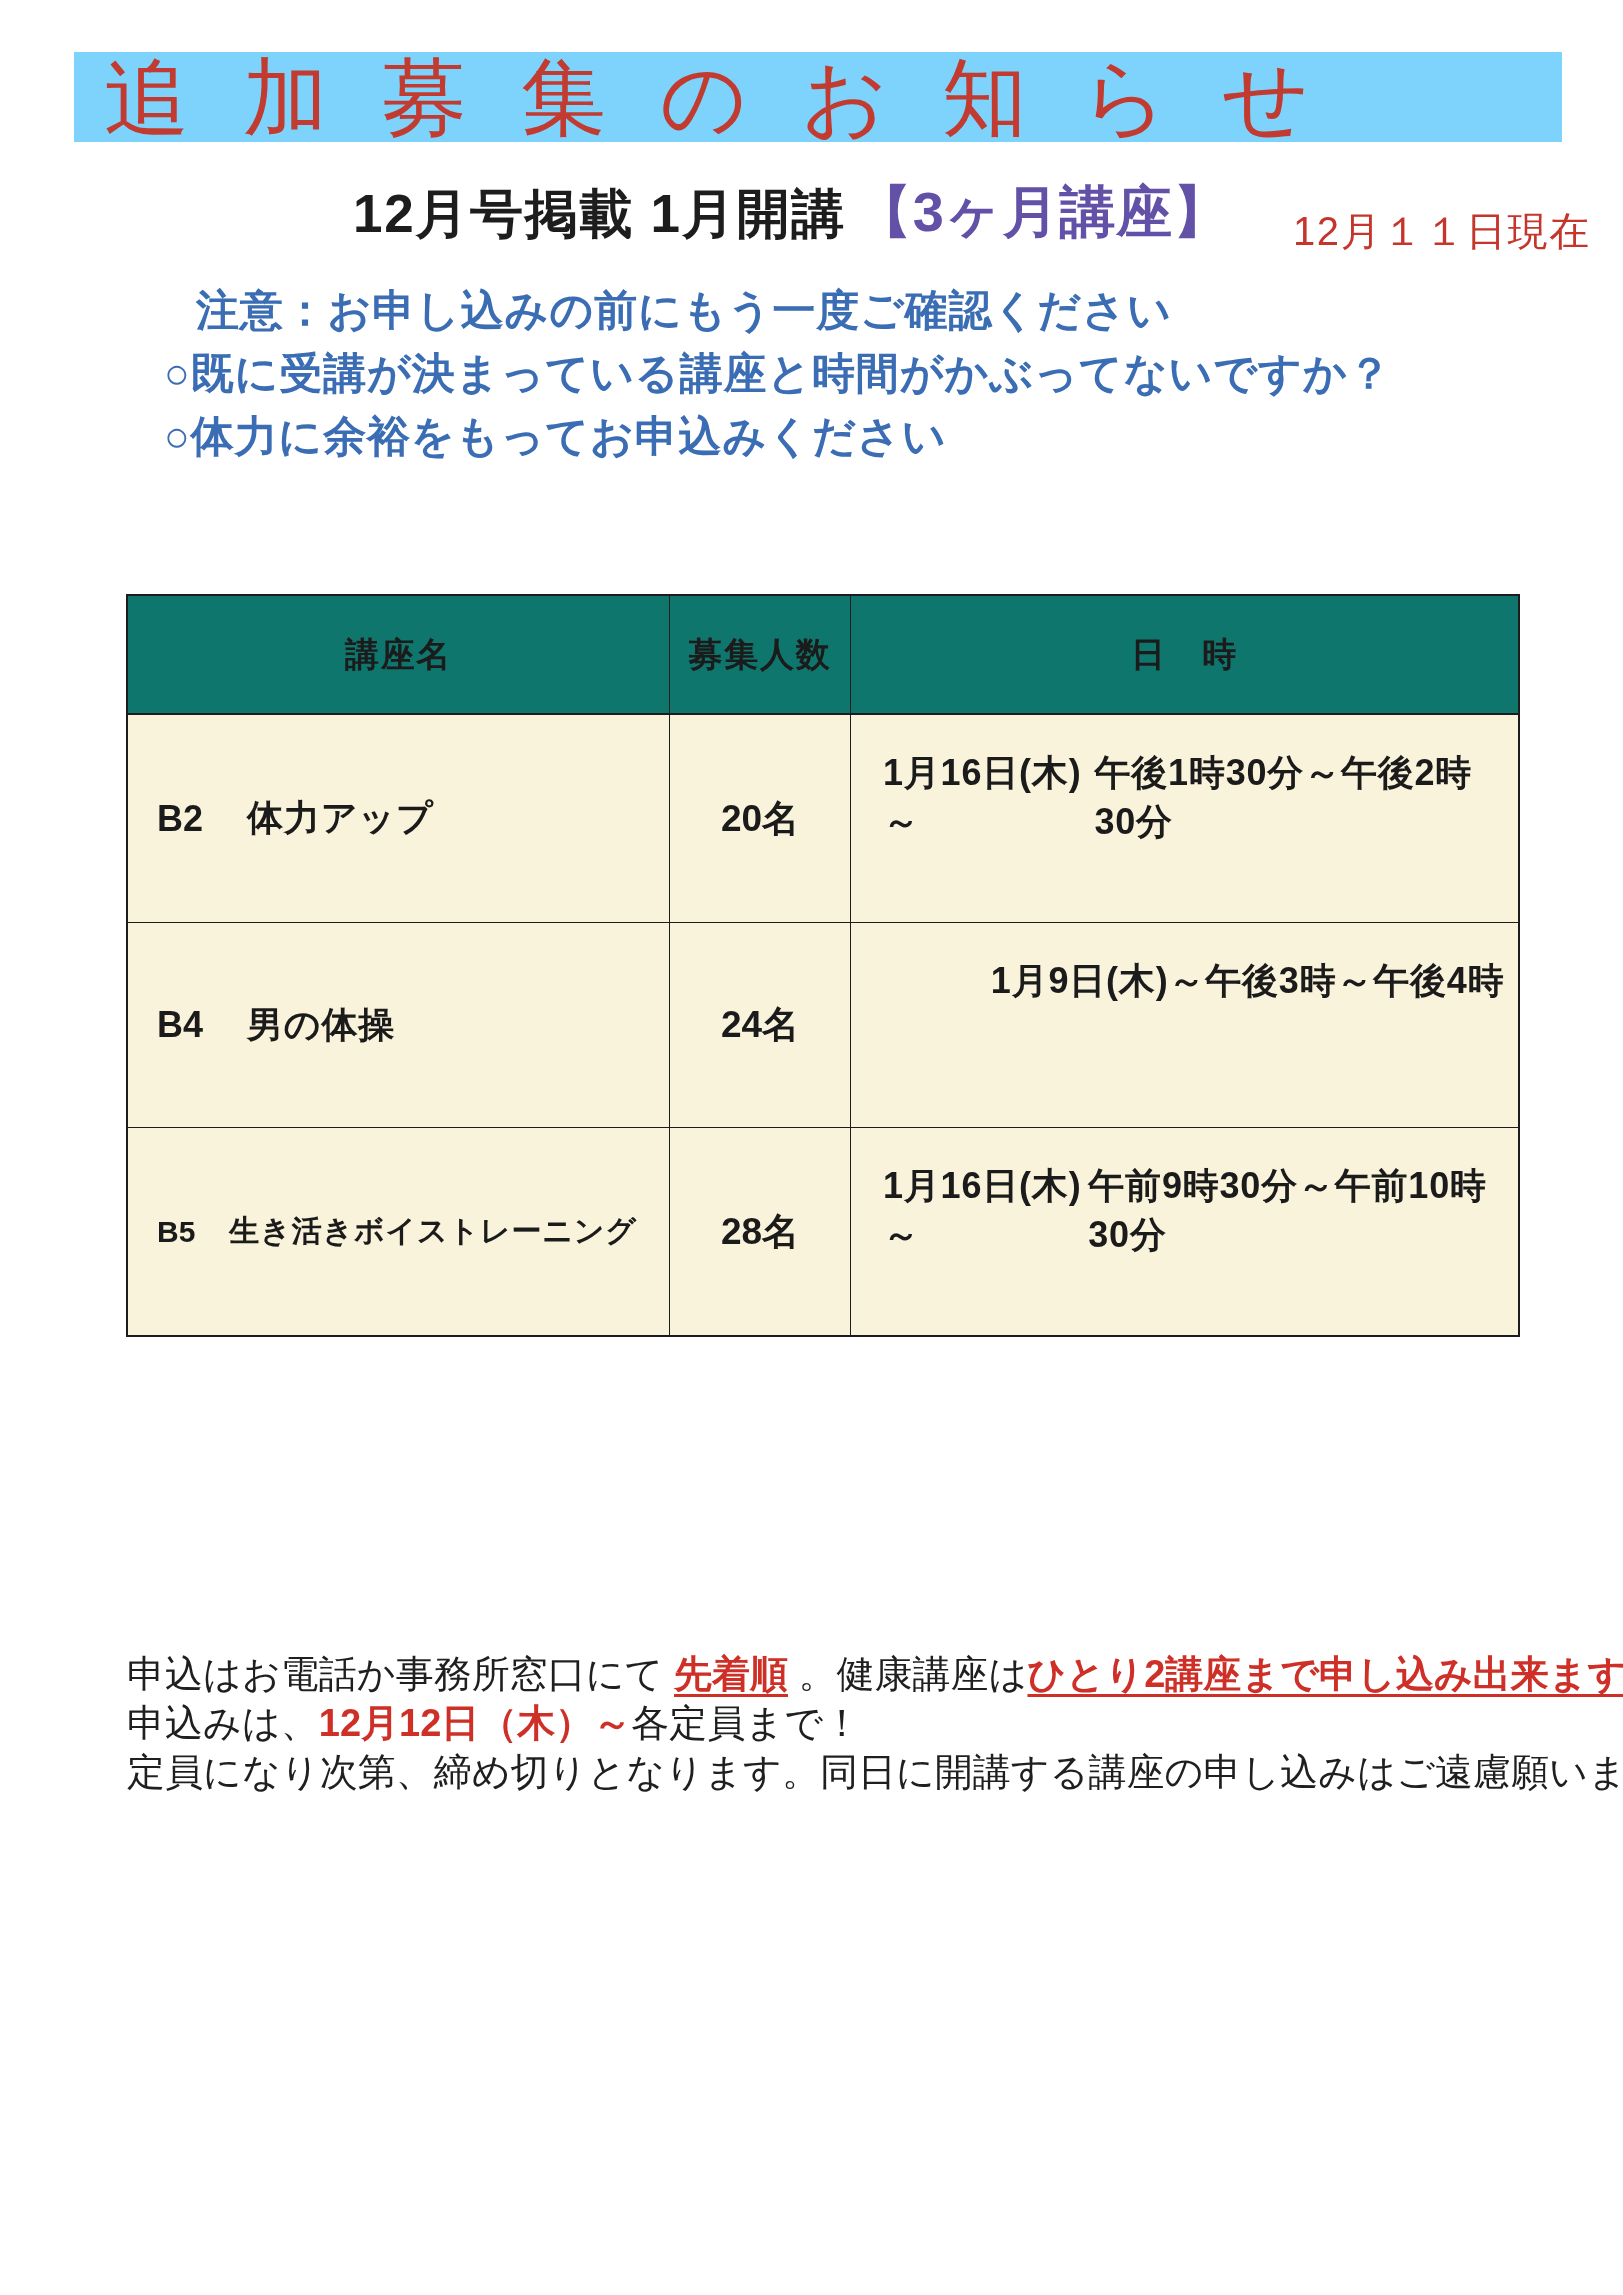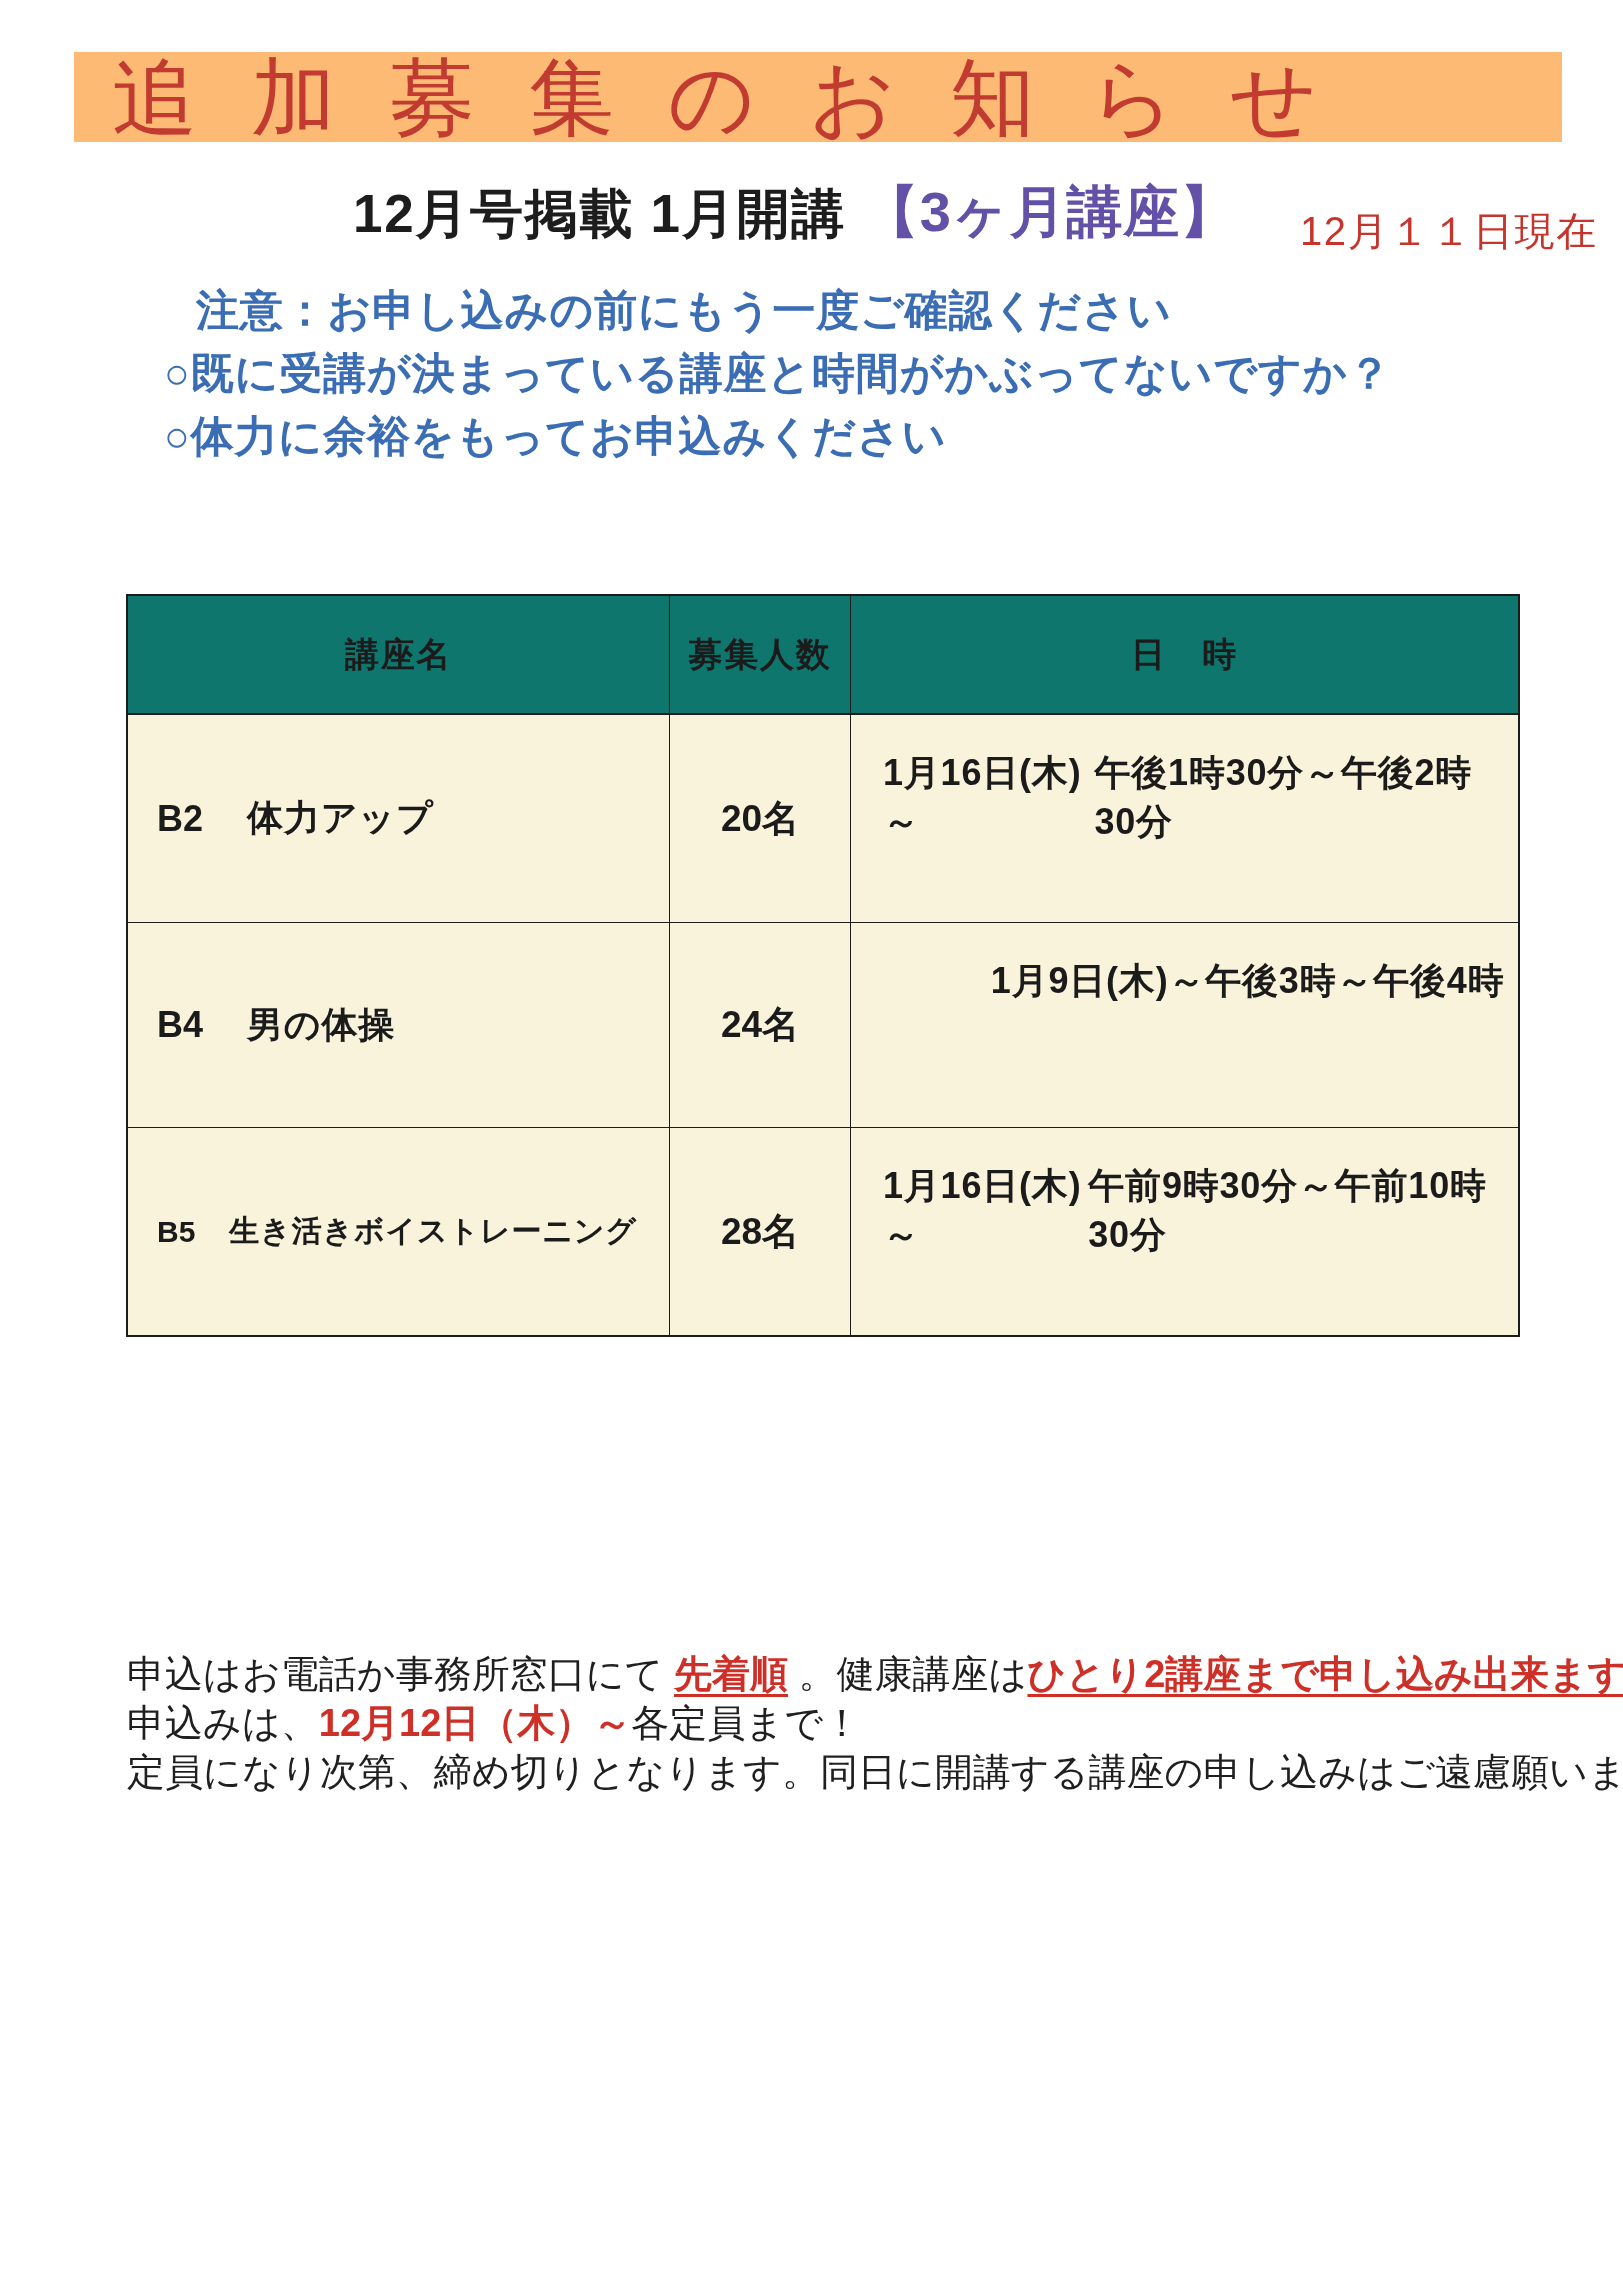--- a/index.html
+++ b/index.html
@@ -8,36 +8,36 @@
     background:#ffffff;
     font-family:"Liberation Sans","DejaVu Sans",sans-serif;
     color:#1e1e1e;
     -webkit-font-smoothing:antialiased;
   }
   .page{position:relative;width:1623px;height:2295px;background:#ffffff;overflow:hidden;}
 
   
   .banner{
     position:absolute;left:74px;top:52px;width:1488px;height:90px;
-    background:#fdba74;
+    background:#7dd3fc;
     display:flex;align-items:center;
-    padding-left:38px;box-sizing:border-box;
+    padding-left:30px;box-sizing:border-box;
   }
   .banner-title{
     font-size:85px;font-weight:500;letter-spacing:54px;
     color:#C23B31;white-space:nowrap;line-height:85px;
   }
 
   
   .subtitle{
     position:absolute;left:353px;top:178px;height:73px;
     display:flex;align-items:flex-end;white-space:nowrap;
   }
   .sub-issue{font-size:53px;font-weight:700;color:#1d1d1d;letter-spacing:1.7px;}
-  .sub-tag{font-size:56px;font-weight:800;color:#6251A6;margin-left:17px;letter-spacing:0.8px;}
+  .sub-tag{font-size:56px;font-weight:800;color:#6251A6;margin-left:10px;letter-spacing:0.8px;}
   .sub-date{font-size:40px;font-weight:500;color:#C5352C;margin-left:63px;transform:translateY(7.6px);letter-spacing:1.7px;}
 
   
   .notes{position:absolute;left:164px;top:279px;color:#3A6DB3;font-weight:700;line-height:63px;white-space:nowrap;}
   .note-line{font-size:43px;letter-spacing:0.8px;}
   .note-heading{margin-left:32px;}
 
   
   .course-table{
     position:absolute;left:126px;top:594px;width:1394px;

